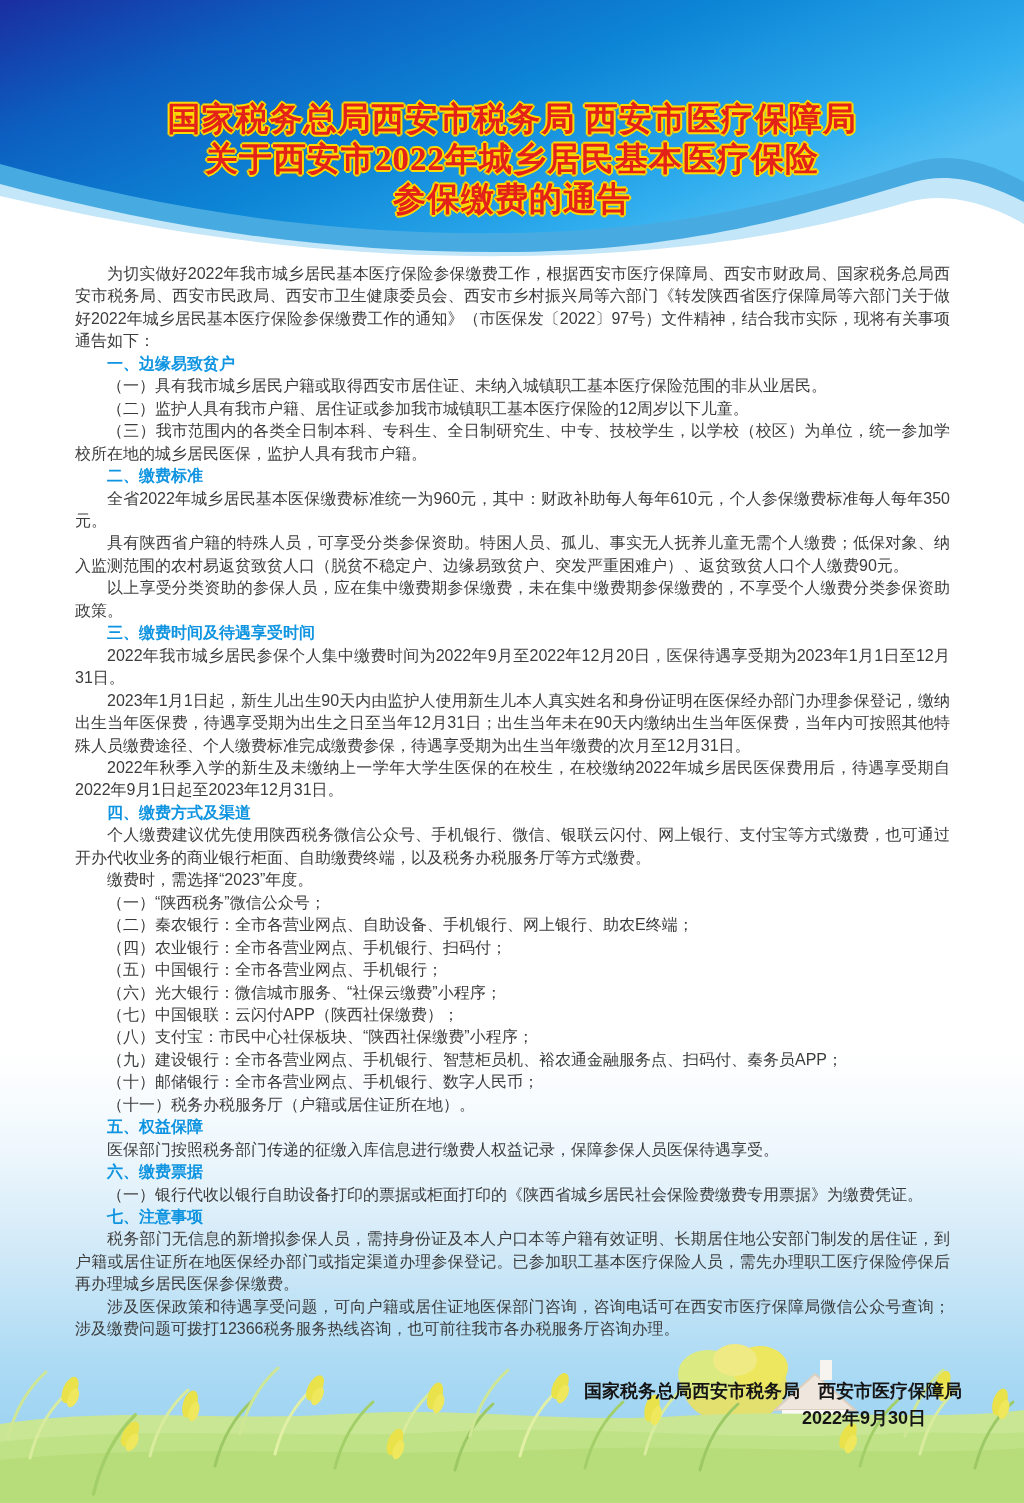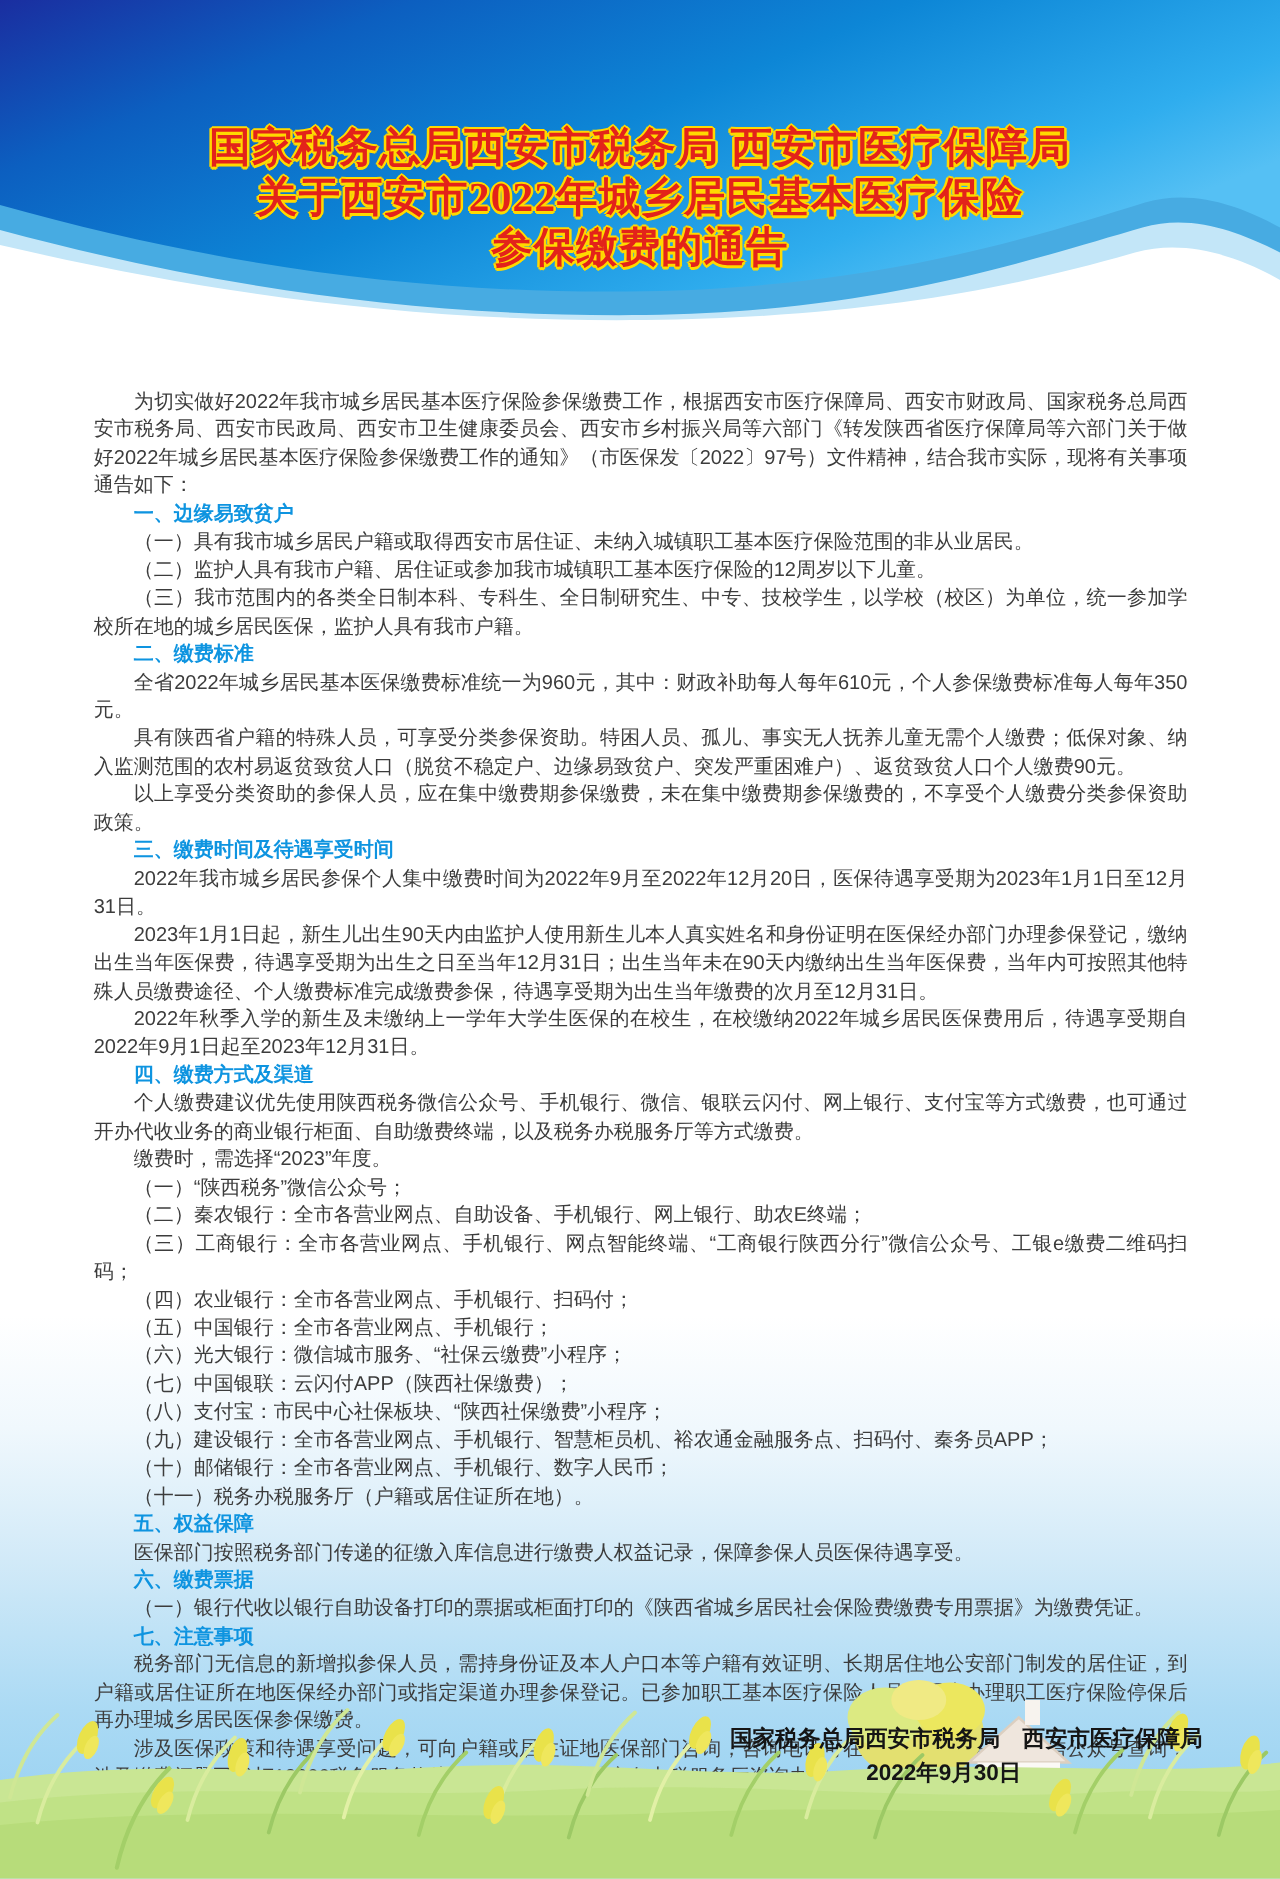--- a/index.html
+++ b/index.html
@@ -18,30 +18,29 @@
     color:#e3231a;
     text-shadow:-2px 0 #ffd900,2px 0 #ffd900,0 -2px #ffd900,0 2px #ffd900,
                 -1px -1px #ffd900,1px -1px #ffd900,-1px 1px #ffd900,1px 1px #ffd900;
   }
   .title-block div{white-space:nowrap;}
   
   .article{
     position:absolute;top:263px;left:75px;width:875px;
     font-size:16px;line-height:22.45px;color:#3c3c3c;
     text-align:justify;
-    margin-top:48px;
   }
   .article p,.article .sec-heading{margin:0;text-indent:2em;}
   .sec-heading{color:#0e94e0;font-weight:bold;}
   
   .signature{
     position:absolute;top:1378px;right:62px;z-index:5;
     font-size:18px;font-weight:bold;color:#151515;line-height:27px;text-align:right;
   }
-  .signature .sig-date{padding-right:36px;text-align:center;}
+  .signature .sig-date{padding-right:36px;}
   
   .meadow{position:absolute;left:0;bottom:0;width:1024px;height:165px;z-index:2;}
 </style>
 </head>
 <body>
 
 <div class="page">
 
   <div class="hdr-wrap">
     <svg width="1024" height="262" viewBox="0 0 1024 262" xmlns="http://www.w3.org/2000/svg">
@@ -82,21 +81,20 @@
       <p>以上享受分类资助的参保人员，应在集中缴费期参保缴费，未在集中缴费期参保缴费的，不享受个人缴费分类参保资助政策。</p>
       <div class="sec-heading">三、缴费时间及待遇享受时间</div>
       <p>2022年我市城乡居民参保个人集中缴费时间为2022年9月至2022年12月20日，医保待遇享受期为2023年1月1日至12月31日。</p>
       <p>2023年1月1日起，新生儿出生90天内由监护人使用新生儿本人真实姓名和身份证明在医保经办部门办理参保登记，缴纳出生当年医保费，待遇享受期为出生之日至当年12月31日；出生当年未在90天内缴纳出生当年医保费，当年内可按照其他特殊人员缴费途径、个人缴费标准完成缴费参保，待遇享受期为出生当年缴费的次月至12月31日。</p>
       <p>2022年秋季入学的新生及未缴纳上一学年大学生医保的在校生，在校缴纳2022年城乡居民医保费用后，待遇享受期自2022年9月1日起至2023年12月31日。</p>
       <div class="sec-heading">四、缴费方式及渠道</div>
       <p>个人缴费建议优先使用陕西税务微信公众号、手机银行、微信、银联云闪付、网上银行、支付宝等方式缴费，也可通过开办代收业务的商业银行柜面、自助缴费终端，以及税务办税服务厅等方式缴费。</p>
       <p>缴费时，需选择“2023”年度。</p>
       <p>（一）“陕西税务”微信公众号；</p>
       <p>（二）秦农银行：全市各营业网点、自助设备、手机银行、网上银行、助农E终端；</p>
-      <p>（三）工商银行：全市各营业网点、手机银行、网点智能终端、“工商银行陕西分行”微信公众号、工银e缴费二维码扫码；</p>
       <p>（四）农业银行：全市各营业网点、手机银行、扫码付；</p>
       <p>（五）中国银行：全市各营业网点、手机银行；</p>
       <p>（六）光大银行：微信城市服务、“社保云缴费”小程序；</p>
       <p>（七）中国银联：云闪付APP（陕西社保缴费）；</p>
       <p>（八）支付宝：市民中心社保板块、“陕西社保缴费”小程序；</p>
       <p>（九）建设银行：全市各营业网点、手机银行、智慧柜员机、裕农通金融服务点、扫码付、秦务员APP；</p>
       <p>（十）邮储银行：全市各营业网点、手机银行、数字人民币；</p>
       <p>（十一）税务办税服务厅（户籍或居住证所在地）。</p>
       <div class="sec-heading">五、权益保障</div>
       <p>医保部门按照税务部门传递的征缴入库信息进行缴费人权益记录，保障参保人员医保待遇享受。</p>

